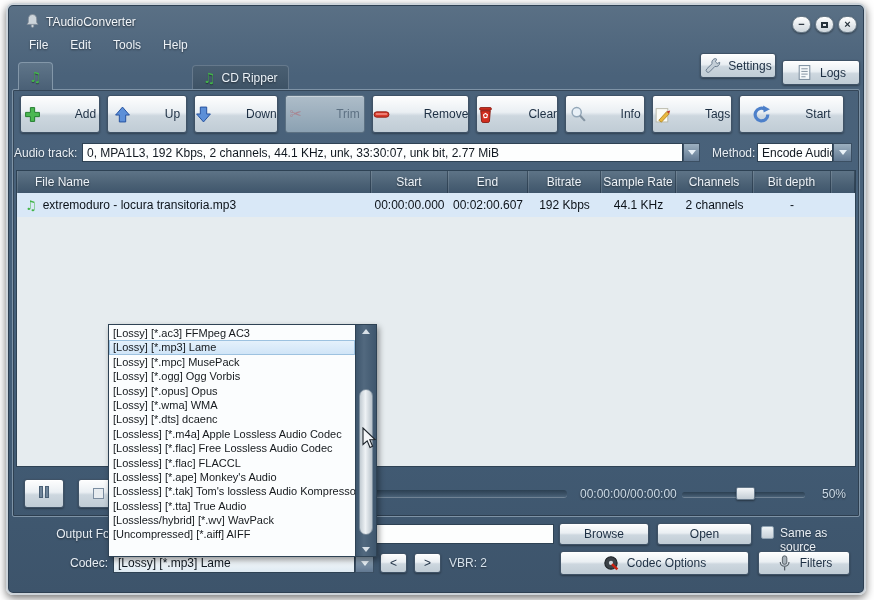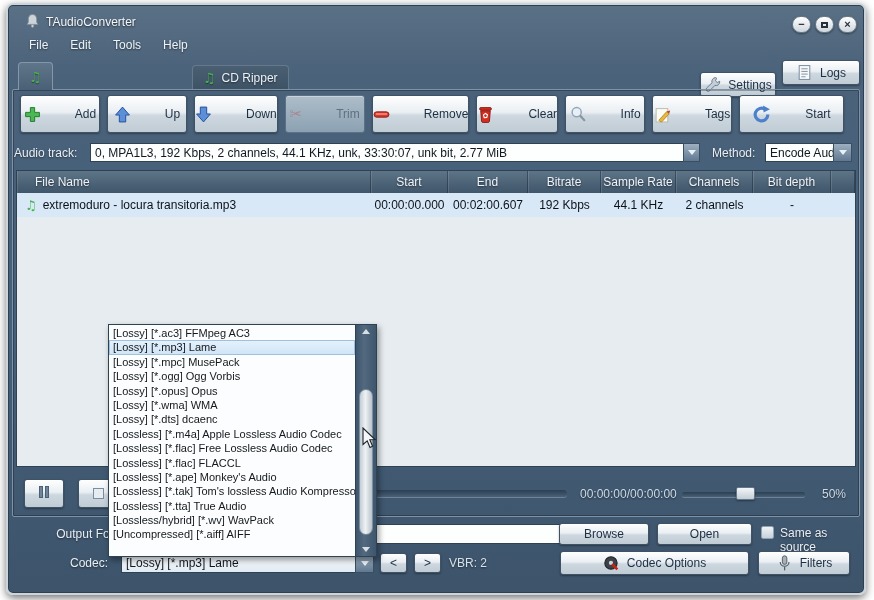--- a/index.html
+++ b/index.html
@@ -40,21 +40,21 @@
   
   .panel { position:absolute; left:4px; top:84px; width:848px; height:428px;
     border:1px solid #7e93a6; border-radius:2px; box-shadow:inset 0 0 0 1px rgba(0,0,0,.28); }
   .toolbar { position:absolute; left:12px; top:90px; width:824px; height:38px; display:flex; gap:7px; }
   .tbtn { flex:1; font-size:12px;gap:34px; }
   .tbtn.wide { flex:1.32; }
   .ticon { width:17px; height:17px; flex:0 0 auto; }
   
   .flabel { color:#e8eef4; text-shadow:0 1px 2px rgba(0,0,0,.5); }
   .field { background:#fdfefe; border:1px solid #2e4254; color:#101820; display:flex; align-items:center;
-    padding:0 4px; white-space:nowrap; overflow:hidden;margin-left:8px; }
+    padding:0 4px; white-space:nowrap; overflow:hidden; }
   .combo-arrow { background:linear-gradient(#9cb0c0,#617891); border:1px solid #3b4f63;
     display:flex; align-items:center; justify-content:center; }
   .tri-down { width:0; height:0; border-left:4px solid transparent; border-right:4px solid transparent;
     border-top:5px solid #eaf2f8; }
   
   .table-wrap { position:absolute; left:8px; top:165px; width:840px; height:297px;
     border:1px solid #2e4254; background:#e6ecef; }
   .thead { display:flex; height:22px; background:linear-gradient(#5e7487,#4b6175 60%,#3f566c);
     color:#edf3f9; text-shadow:0 1px 2px rgba(0,0,0,.5); }
   .th { display:flex; align-items:center; justify-content:center;
@@ -114,21 +114,21 @@
   </div>
 
   <div class="tab active">
     <span class="note-icon">♫</span>
   </div>
   <div class="tab inactive">
     <span class="note-icon">♫</span>
     <span>CD Ripper</span>
   </div>
 
-  <div class="btn abs" style="left:692px;top:67px;width:76px;height:25px">
+  <div class="btn abs" style="left:692px;top:48px;width:76px;height:25px">
     <svg class="ticon" viewBox="0 0 16 16">
       <path d="M11 1.5a3.6 3.6 0 0 0-3.4 4.8L2.6 11.2a1.9 1.9 0 1 0 2.7 2.7l4.9-5A3.6 3.6 0 0 0 14.8 5l-2.4 1.1-1.6-1.6 1.1-2.4a3.6 3.6 0 0 0-.9-.6z" fill="#c3ced7" stroke="#66788a" stroke-width="0.9"></path>
     </svg>
     <span>Settings</span>
   </div>
   <div class="btn abs" style="left:774px;top:55px;width:78px;height:25px">
     <svg class="ticon" viewBox="0 0 16 16">
       <rect x="3" y="1.5" width="10" height="13" fill="#f6f9fb" stroke="#76889a" stroke-width="0.9"></rect>
       <line x1="5" y1="4.5" x2="11" y2="4.5" stroke="#8c9aa8"></line>
         <line x1="5" y1="7" x2="11" y2="7" stroke="#8c9aa8"></line>

